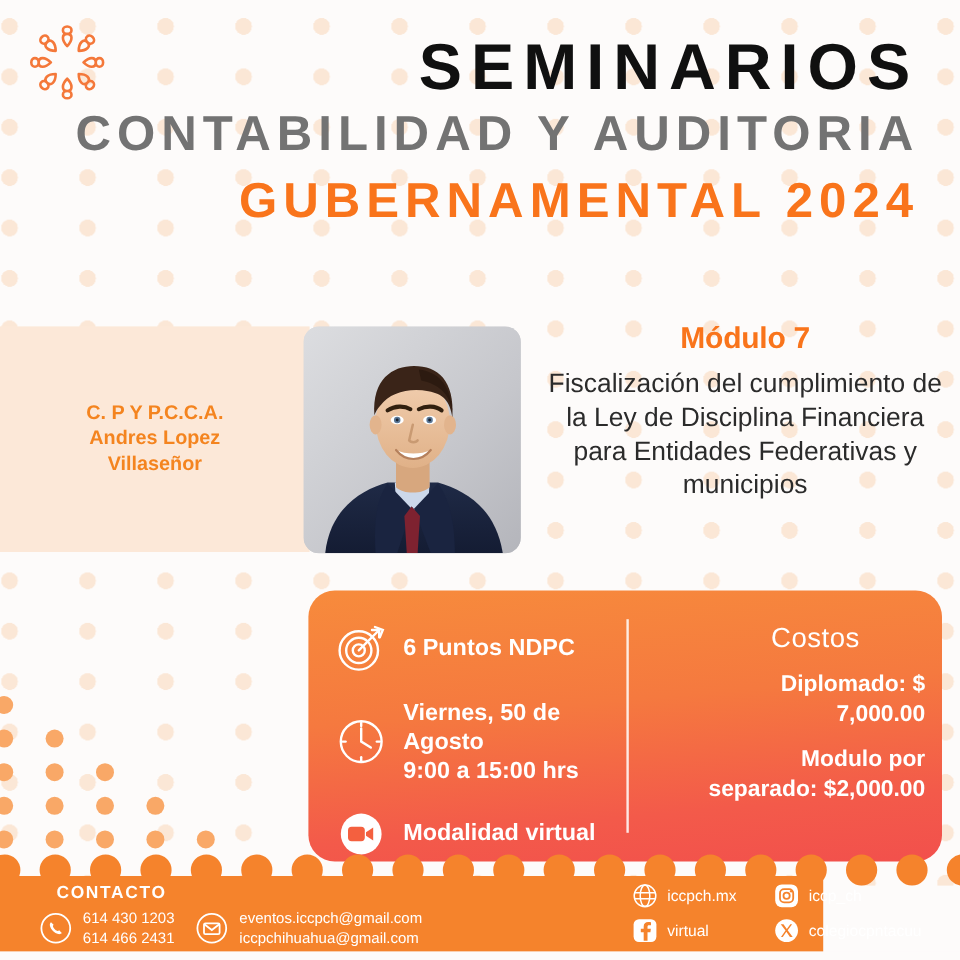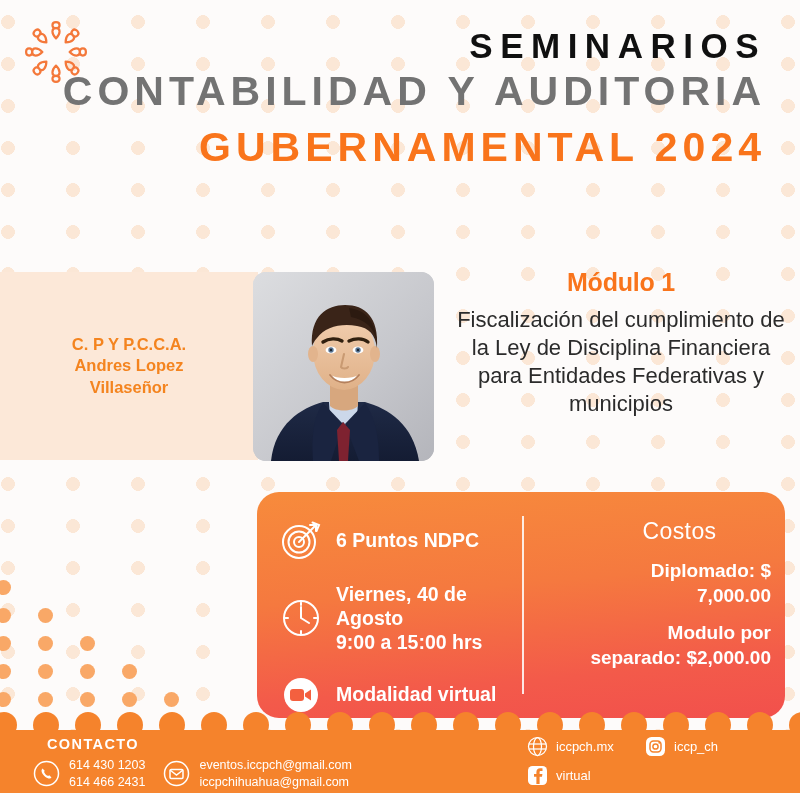--- a/index.html
+++ b/index.html
@@ -24,21 +24,21 @@
     position:absolute; width:15px; height:15px; border-radius:50%;
     background:#F9A867;
   }
 
   
   .logo { position:absolute; left:22px; top:18px; width:68px; height:68px; }
 
   
   .heads { position:absolute; right:34px; top:28px; text-align:right; width:760px; }
   .h-semin {
-    font-size:35px; font-weight:800; letter-spacing:7.5px;
+    font-size:54px; font-weight:800; letter-spacing:7.5px;
     color:#101010; line-height:1.04; font-family:"Liberation Sans", sans-serif;
   }
   .h-conta {
     font-size:41px; font-weight:800; letter-spacing:5.0px;
     color:#737373; line-height:1.35; white-space:nowrap;
   }
   .h-guber {
     font-size:41px; font-weight:800; letter-spacing:5.0px;
     color:#F9741B; line-height:1.35; white-space:nowrap;
   }
@@ -115,21 +115,21 @@
     color:#fff; font-size:19px; font-weight:800; line-height:1.3; margin-bottom:13px;
   }
 
   
   .footer-dots { position:absolute; left:0; top:712px; width:800px; height:26px; }
   .footer-dots i {
     position:absolute; top:0; width:26px; height:26px; border-radius:50%;
     background:#F5832C;
   }
   .footer {
-    position:absolute; left:0; top:730px; width:800px; height:63px;
+    position:absolute; left:0; top:730px; width:686px; height:63px;
     background:#F5832C;
   }
   .contacto-label {
     position:absolute; left:47px; top:6px;
     color:#fff; font-size:14.5px; font-weight:800; letter-spacing:1.4px;
   }
   .contact-blocks { position:absolute; left:33px; top:27px; display:flex; gap:18px; }
   .cb { display:flex; align-items:center; gap:9px; }
   .cb-icon { width:27px; height:27px; flex:0 0 27px; }
   .cb-icon svg { display:block; width:27px; height:27px; }
@@ -274,21 +274,21 @@
       <circle cx="105" cy="78" r="1.2" fill="#1b2430"></circle>
 
       <path d="M91,82 L88,95 C89,97 94,97 95,95" stroke="#c99a72" stroke-width="2.1" fill="none" stroke-linecap="round"></path>
 
       <path d="M77,103 C85,113 98,113 106,103 C98,107 85,107 77,103 Z" fill="#fff"></path>
       <path d="M77,103 C85,113 98,113 106,103" stroke="#b5805c" stroke-width="1.8" fill="none" stroke-linecap="round"></path>
     </svg>
   </div>
 
   <div class="module">
-    <div class="module-title">Módulo 1</div>
+    <div class="module-title">Módulo 7</div>
     <div class="module-desc">Fiscalización del cumplimiento de la Ley de Disciplina Financiera para Entidades Federativas y municipios</div>
   </div>
 
   <div class="card">
     <div class="card-left">
 
       <div class="info-row r1">
         <span class="info-icon">
           <svg viewBox="0 0 44 44" fill="none" stroke="#fff" stroke-width="2" stroke-linecap="round">
             <circle cx="20" cy="24" r="16"></circle>
@@ -307,21 +307,21 @@
           <svg viewBox="0 0 44 44" fill="none" stroke="#fff" stroke-width="2" stroke-linecap="round">
             <circle cx="22" cy="22" r="17"></circle>
             <path d="M22,11 L22,22 L30,27"></path>
             <path d="M22,6.5 L22,9"></path>
               <path d="M22,35 L22,37.5"></path>
             <path d="M6.5,22 L9,22"></path>
               <path d="M35,22 L37.5,22"></path>
           </svg>
         </span>
         <span class="info-text">
-          <span>Viernes, 40 de</span><br>
+          <span>Viernes, 50 de</span><br>
           <span>Agosto</span><br>
           <span>9:00 a 15:00 hrs</span>
         </span>
       </div>
 
       <div class="info-row r3">
         <span class="info-icon">
           <svg viewBox="0 0 44 44">
             <circle cx="22" cy="22" r="17" fill="#fff"></circle>
             <rect x="11" y="16" width="14" height="12" rx="3" fill="#F4603F"></rect>
@@ -425,17 +425,26 @@
     <div class="social-row">
       <div class="social-item first">
         <span class="si-icon">
           <svg viewBox="0 0 21 21">
             <rect x="1" y="1" width="19" height="19" rx="4.5" fill="#fff"></rect>
             <path d="M12.6,19 L12.6,11.8 L15,11.8 L15.4,9 L12.6,9 L12.6,7.3 C12.6,6.5 12.8,6 13.9,6 L15.5,6 L15.5,3.5 C15.2,3.45 14.3,3.35 13.2,3.35 C10.9,3.35 9.4,4.75 9.4,7 L9.4,9 L7,9 L7,11.8 L9.4,11.8 L9.4,19 Z" fill="#F5832C"></path>
           </svg>
         </span>
         <span class="si-text">virtual</span>
       </div>
+      <div class="social-item">
+        <span class="si-icon">
+          <svg viewBox="0 0 21 21">
+            <circle cx="10.5" cy="10.5" r="9.5" fill="#fff"></circle>
+            <path d="M5.6,5.2 L9.6,10.4 L5.8,15.8 L7.3,15.8 L10.3,11.5 L13.3,15.8 L15.6,15.8 L11.4,10.2 L15.1,5.2 L13.6,5.2 L10.7,9.2 L7.9,5.2 Z" fill="#F5832C"></path>
+          </svg>
+        </span>
+        <span class="si-text">colegiocpntacuu</span>
+      </div>
     </div>
   </div>
 
   <div class="bottom-strip"></div>
 </div>
 
 </body></html>

